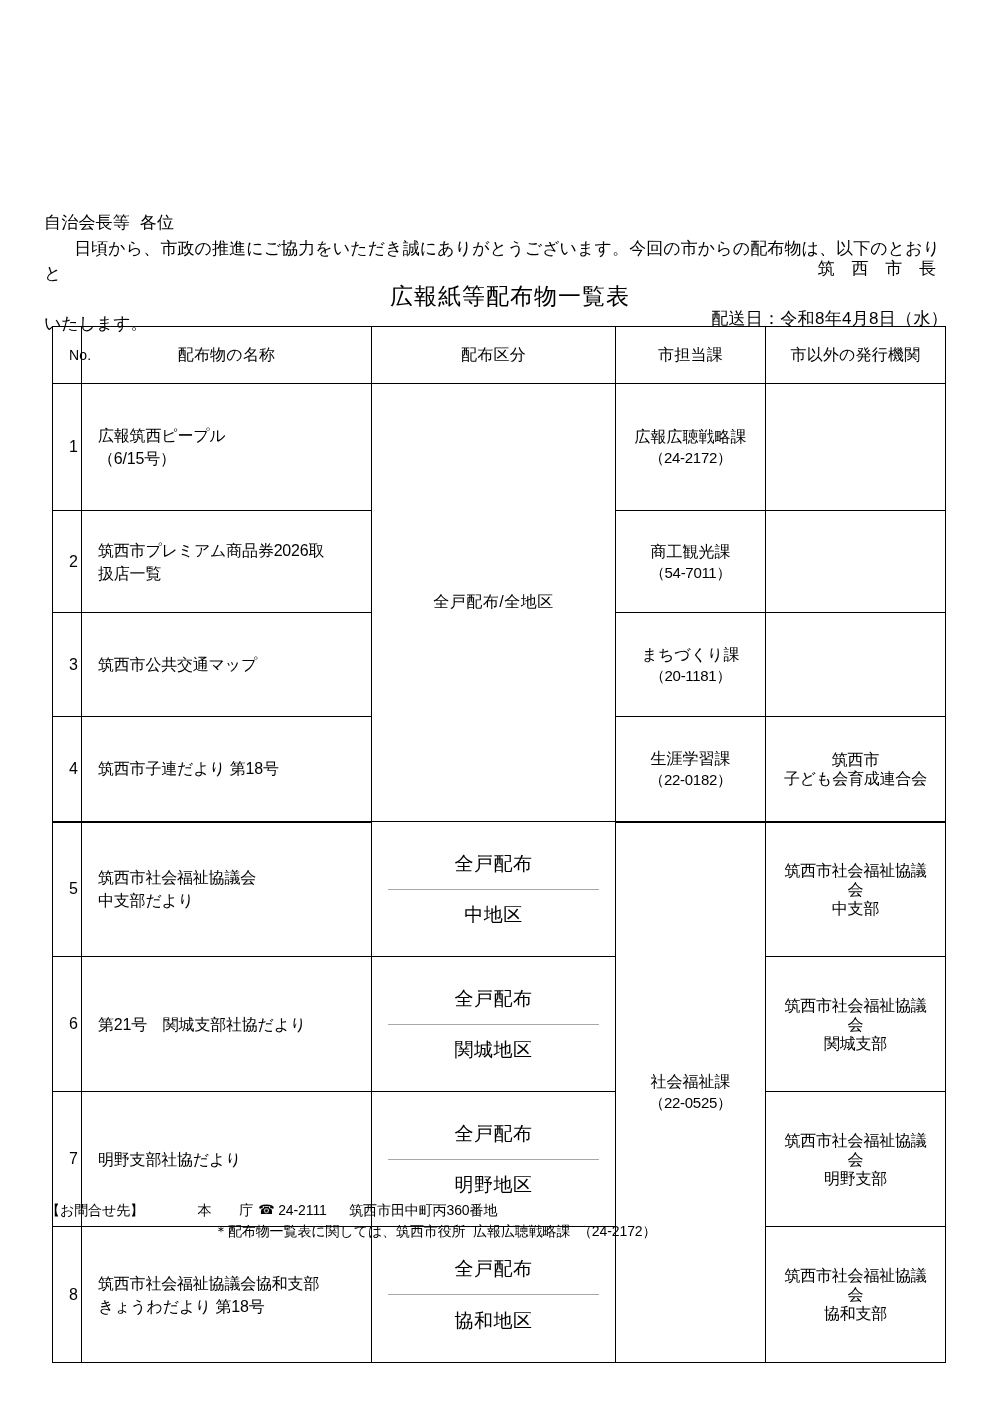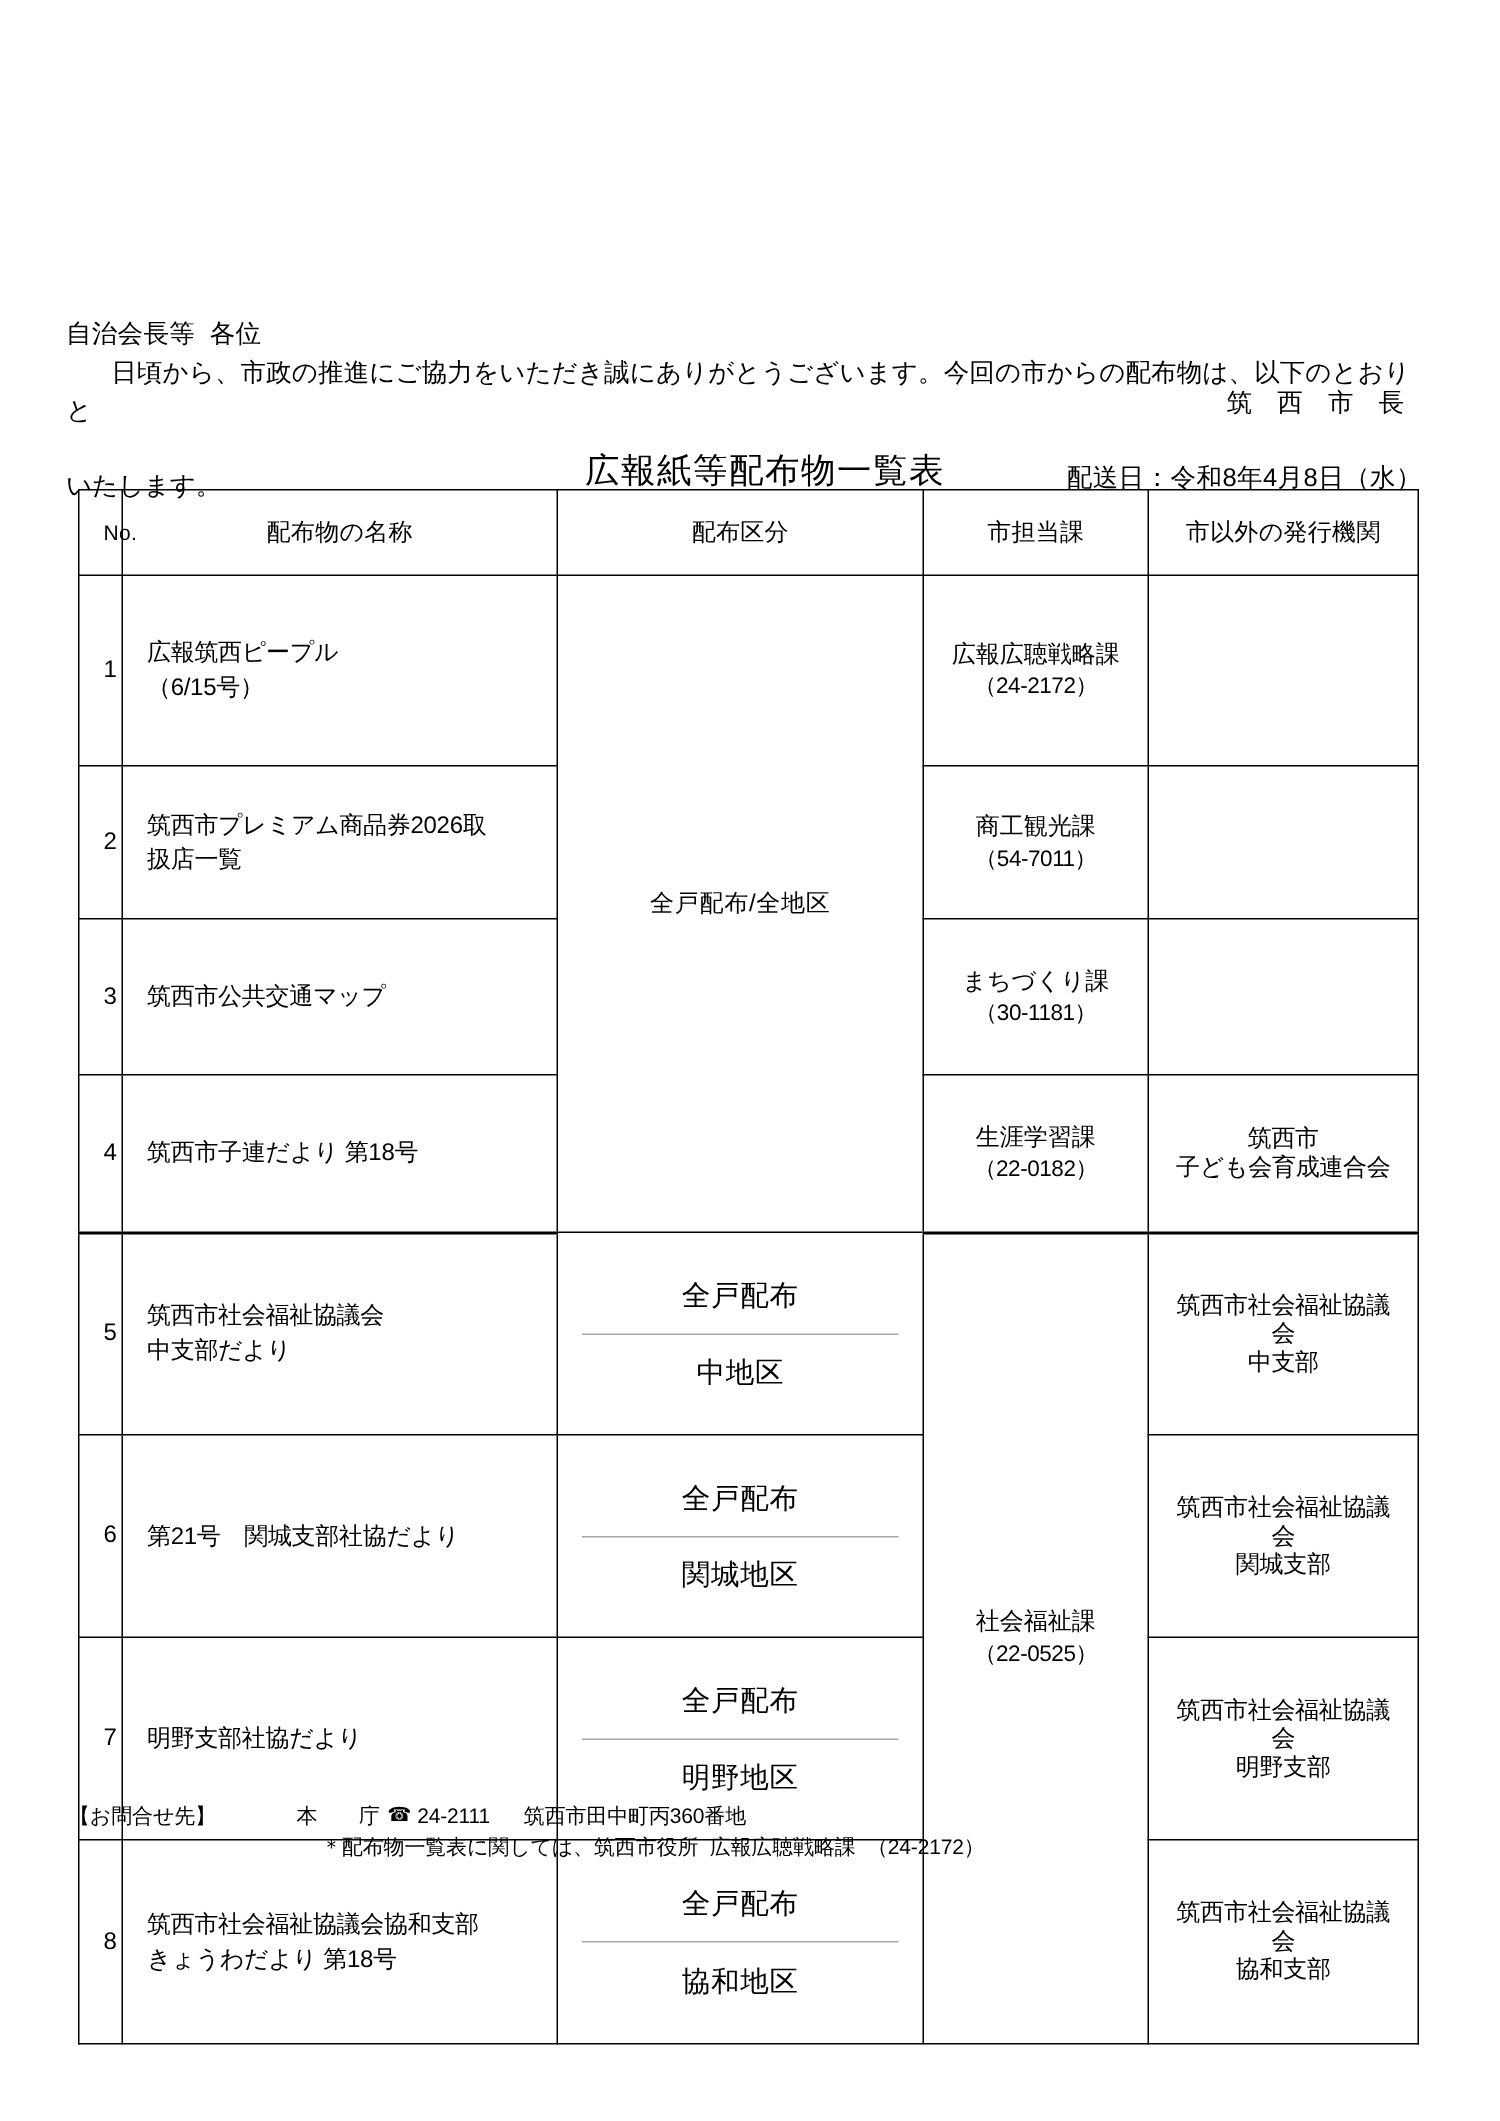--- a/index.html
+++ b/index.html
@@ -60,21 +60,21 @@
     text-align: right;
     font-size: 17px;
     letter-spacing: 6px;
     font-weight: 500;
   }
 
   
   .doc-title {
     position: absolute;
     left: 0;
-    top: 298px;
+    top: 281px;
     width: 1000px;
     text-align: center;
     font-size: 23px;
     letter-spacing: 1px;
     padding-left: 20px;
     box-sizing: border-box;
   }
   .delivery-date {
     position: absolute;
     left: 0;
@@ -261,21 +261,21 @@
           </td>
         </tr>
 
         <tr style="height:104px">
           <td class="no-cell">3</td>
           <td class="name-cell">
             <div>筑西市公共交通マップ</div>
           </td>
           <td class="dept-cell">
             <div>まちづくり課</div>
-            <div class="tel">（30-1181）</div>
+            <div class="tel">（20-1181）</div>
           </td>
           <td class="issuer-cell">
             <div></div>
           </td>
         </tr>
 
         <tr class="thick-below" style="height:105px">
           <td class="no-cell">4</td>
           <td class="name-cell">
             <div>筑西市子連だより 第18号</div>

